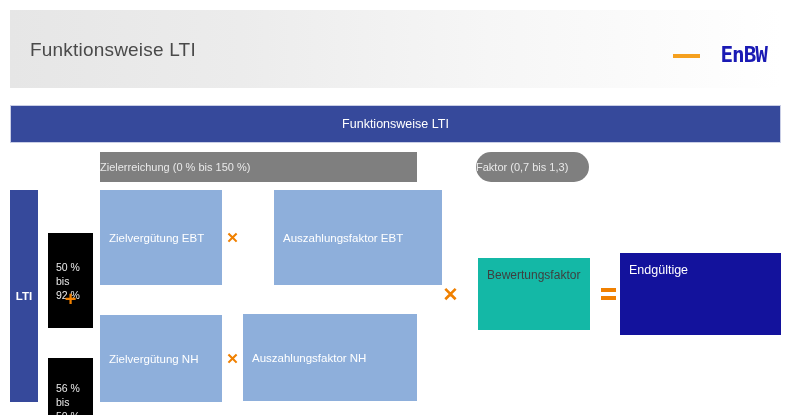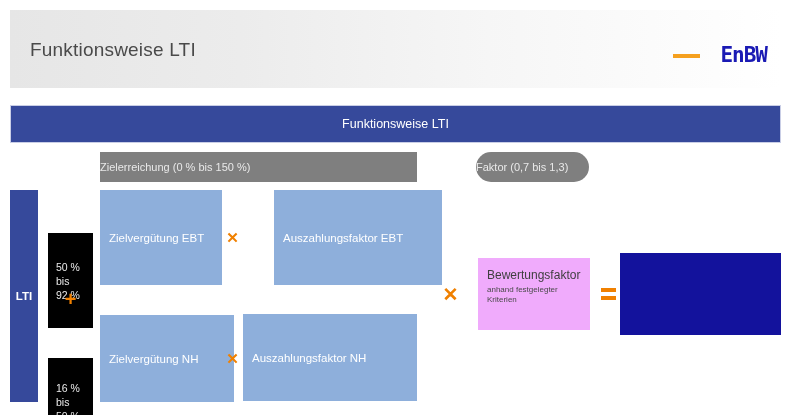--- a/index.html
+++ b/index.html
@@ -161,21 +161,21 @@
     background: #8eafdb;
     color: #ffffff;
     font-size: 11.5px;
     display: flex;
     align-items: center;
     padding-left: 9px;
     box-sizing: border-box;
   }
   #box-zielverguetung-ebt { left: 100px;  top: 190px; width: 122px; height: 95px; }
   #box-auszahlungsfaktor-ebt { left: 243px; top: 190px; width: 168px; height: 95px; margin-left: 31px; }
-  #box-zielverguetung-nh  { left: 100px;  top: 315px; width: 134px; height: 87px; }
+  #box-zielverguetung-nh  { left: 100px;  top: 315px; width: 122px; height: 87px; }
   #box-auszahlungsfaktor-nh  { left: 243px; top: 314px; width: 174px; height: 87px; }
 
   .times-operator {
     position: absolute;
     color: #f08000;
     font-size: 15px;
     font-weight: bold;
     width: 21px;
     display: flex;
     align-items: center;
@@ -192,21 +192,21 @@
     font-size: 19px;
   }
 
   
   #card-bewertungsfaktor {
     position: absolute;
     left: 478px;
     top: 258px;
     width: 112px;
     height: 72px;
-    background: #f0abfc;
+    background: #14b8a6;
     box-sizing: border-box;
     padding: 10px 6px 0 9px;
   }
   #bewertungsfaktor-title {
     font-size: 12px;
     color: #3f3f3f;
     line-height: 14px;
   }
   #bewertungsfaktor-subtitle {
     font-size: 8px;
@@ -281,41 +281,41 @@
 
 <div class="range-box" id="range-box-ebt">
   <span>50 %</span>
   <span>bis</span>
   <span>92 %</span>
 </div>
 
 <div id="plus-operator">+</div>
 
 <div class="range-box" id="range-box-nh">
-  <span>16 %</span>
+  <span>56 %</span>
   <span>bis</span>
   <span>50 %</span>
 </div>
 
 <div class="lightblue-box" id="box-zielverguetung-ebt">Zielvergütung EBT</div>
 <div class="times-operator" id="times-ebt">✕</div>
 <div class="lightblue-box" id="box-auszahlungsfaktor-ebt">Auszahlungsfaktor EBT</div>
 
 <div class="lightblue-box" id="box-zielverguetung-nh">Zielvergütung NH</div>
 <div class="times-operator" id="times-nh">✕</div>
 <div class="lightblue-box" id="box-auszahlungsfaktor-nh">Auszahlungsfaktor NH</div>
 
 <div class="times-operator" id="times-bewertung">✕</div>
 
 <div id="card-bewertungsfaktor">
   <div id="bewertungsfaktor-title">Bewertungsfaktor</div>
-  <div id="bewertungsfaktor-subtitle">anhand festgelegter Kriterien</div>
 </div>
 
 <div id="equals-operator">
   <span class="equals-bar"></span>
   <span class="equals-bar"></span>
 </div>
 
 <div id="card-result">
   <div id="result-title">
+    <div>Endgültige</div>
   </div>
 </div>
 
 </body></html>

